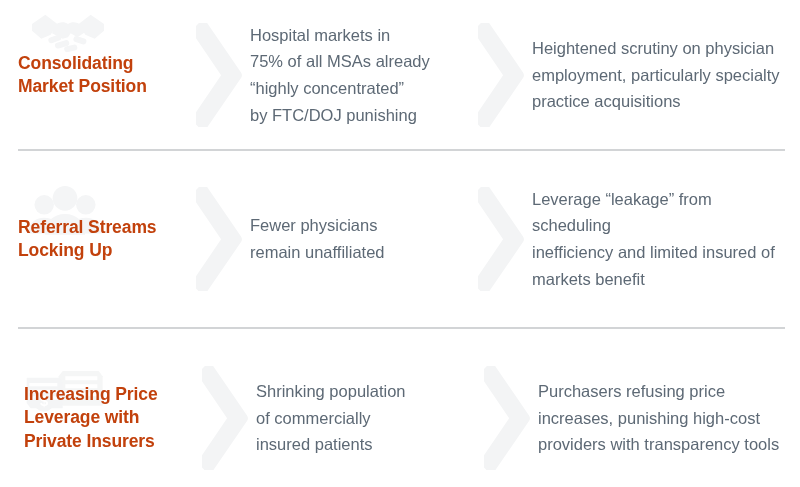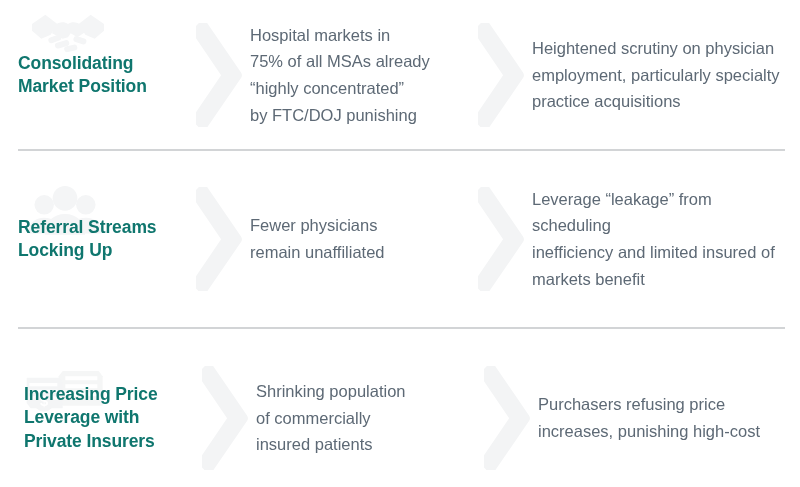--- a/index.html
+++ b/index.html
@@ -61,21 +61,21 @@
   .wm1 { top: 8px; left: 28px; width: 80px; height: 56px; }
   .wm2 { top: 182px; left: 26px; width: 78px; height: 56px; }
   .wm3 { top: 366px; left: 24px; width: 80px; height: 58px; }
 
   
   .heading-col {
     position: relative;
     z-index: 2;
     width: 170px;
     flex: 0 0 170px;
-    color: #0f766e;
+    color: #c2410c;
     font-weight: bold;
     font-size: 17.5px;
     line-height: 1.33;
     letter-spacing: -0.1px;
   }
   .heading-col .ln { display: block; white-space: nowrap; }
 
   
   .chev {
     position: relative;
@@ -234,16 +234,17 @@
       <span class="ln">insured patients</span>
     </div>
     <div class="chev chev-b">
       <svg viewBox="0 0 34 74" xmlns="http://www.w3.org/2000/svg">
         <path d="M5 2 L29 37 L5 72 L1 68 L22 37 L1 6 Z" fill="#f3f4f5" stroke="#f3f4f5" stroke-width="7" stroke-linejoin="round"></path>
       </svg>
     </div>
     <div class="body-col col-3">
       <span class="ln">Purchasers refusing price</span>
       <span class="ln">increases, punishing high-cost</span>
+      <span class="ln">providers with transparency tools</span>
     </div>
   </div>
 
 </div>
 
 </body></html>

